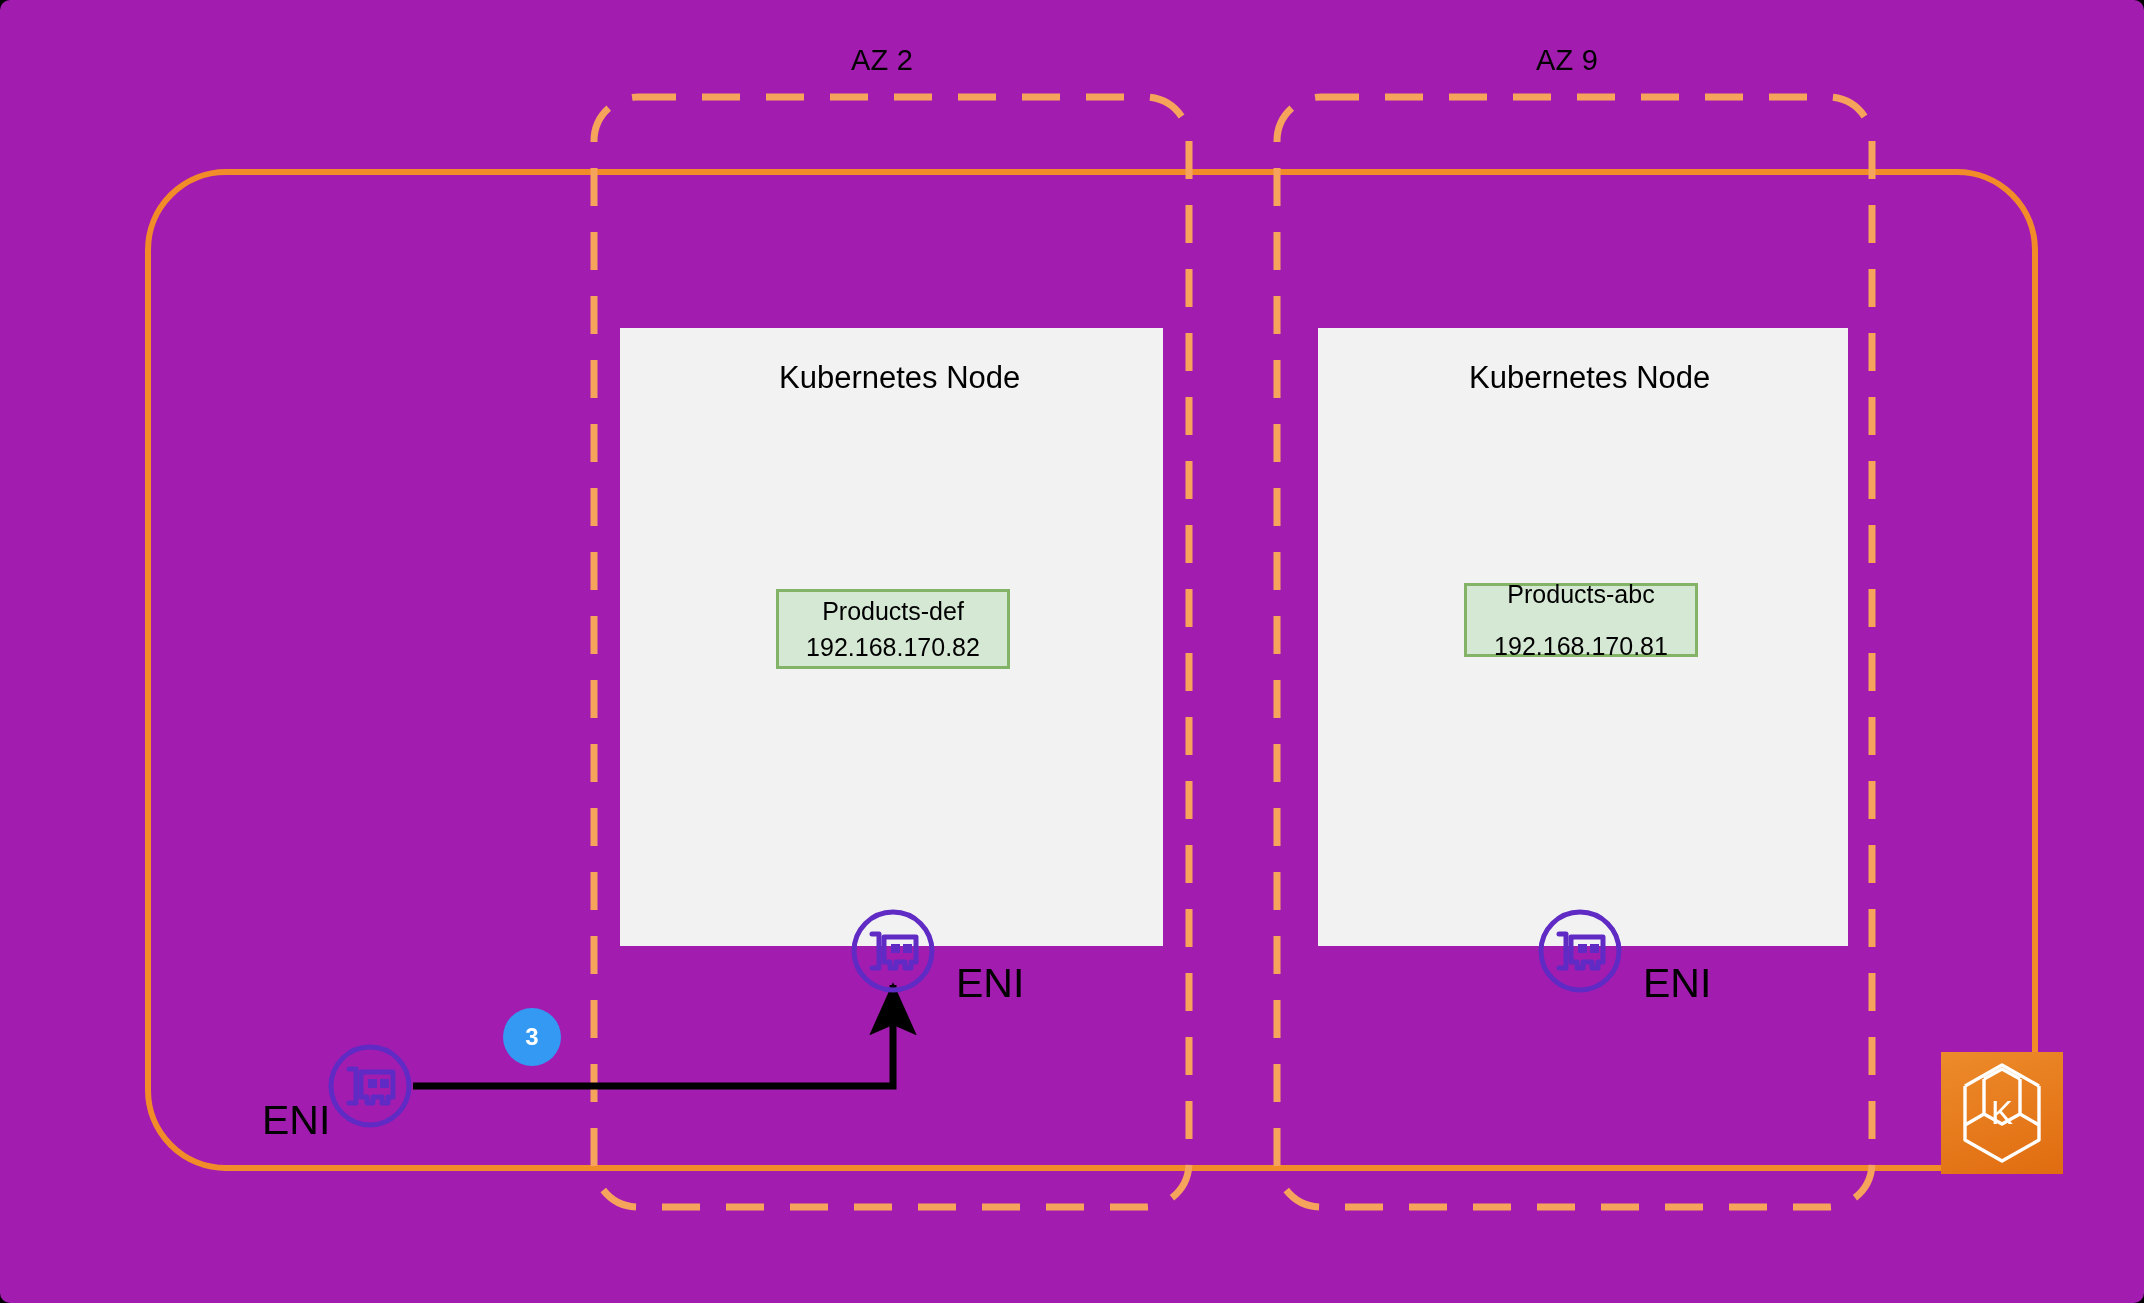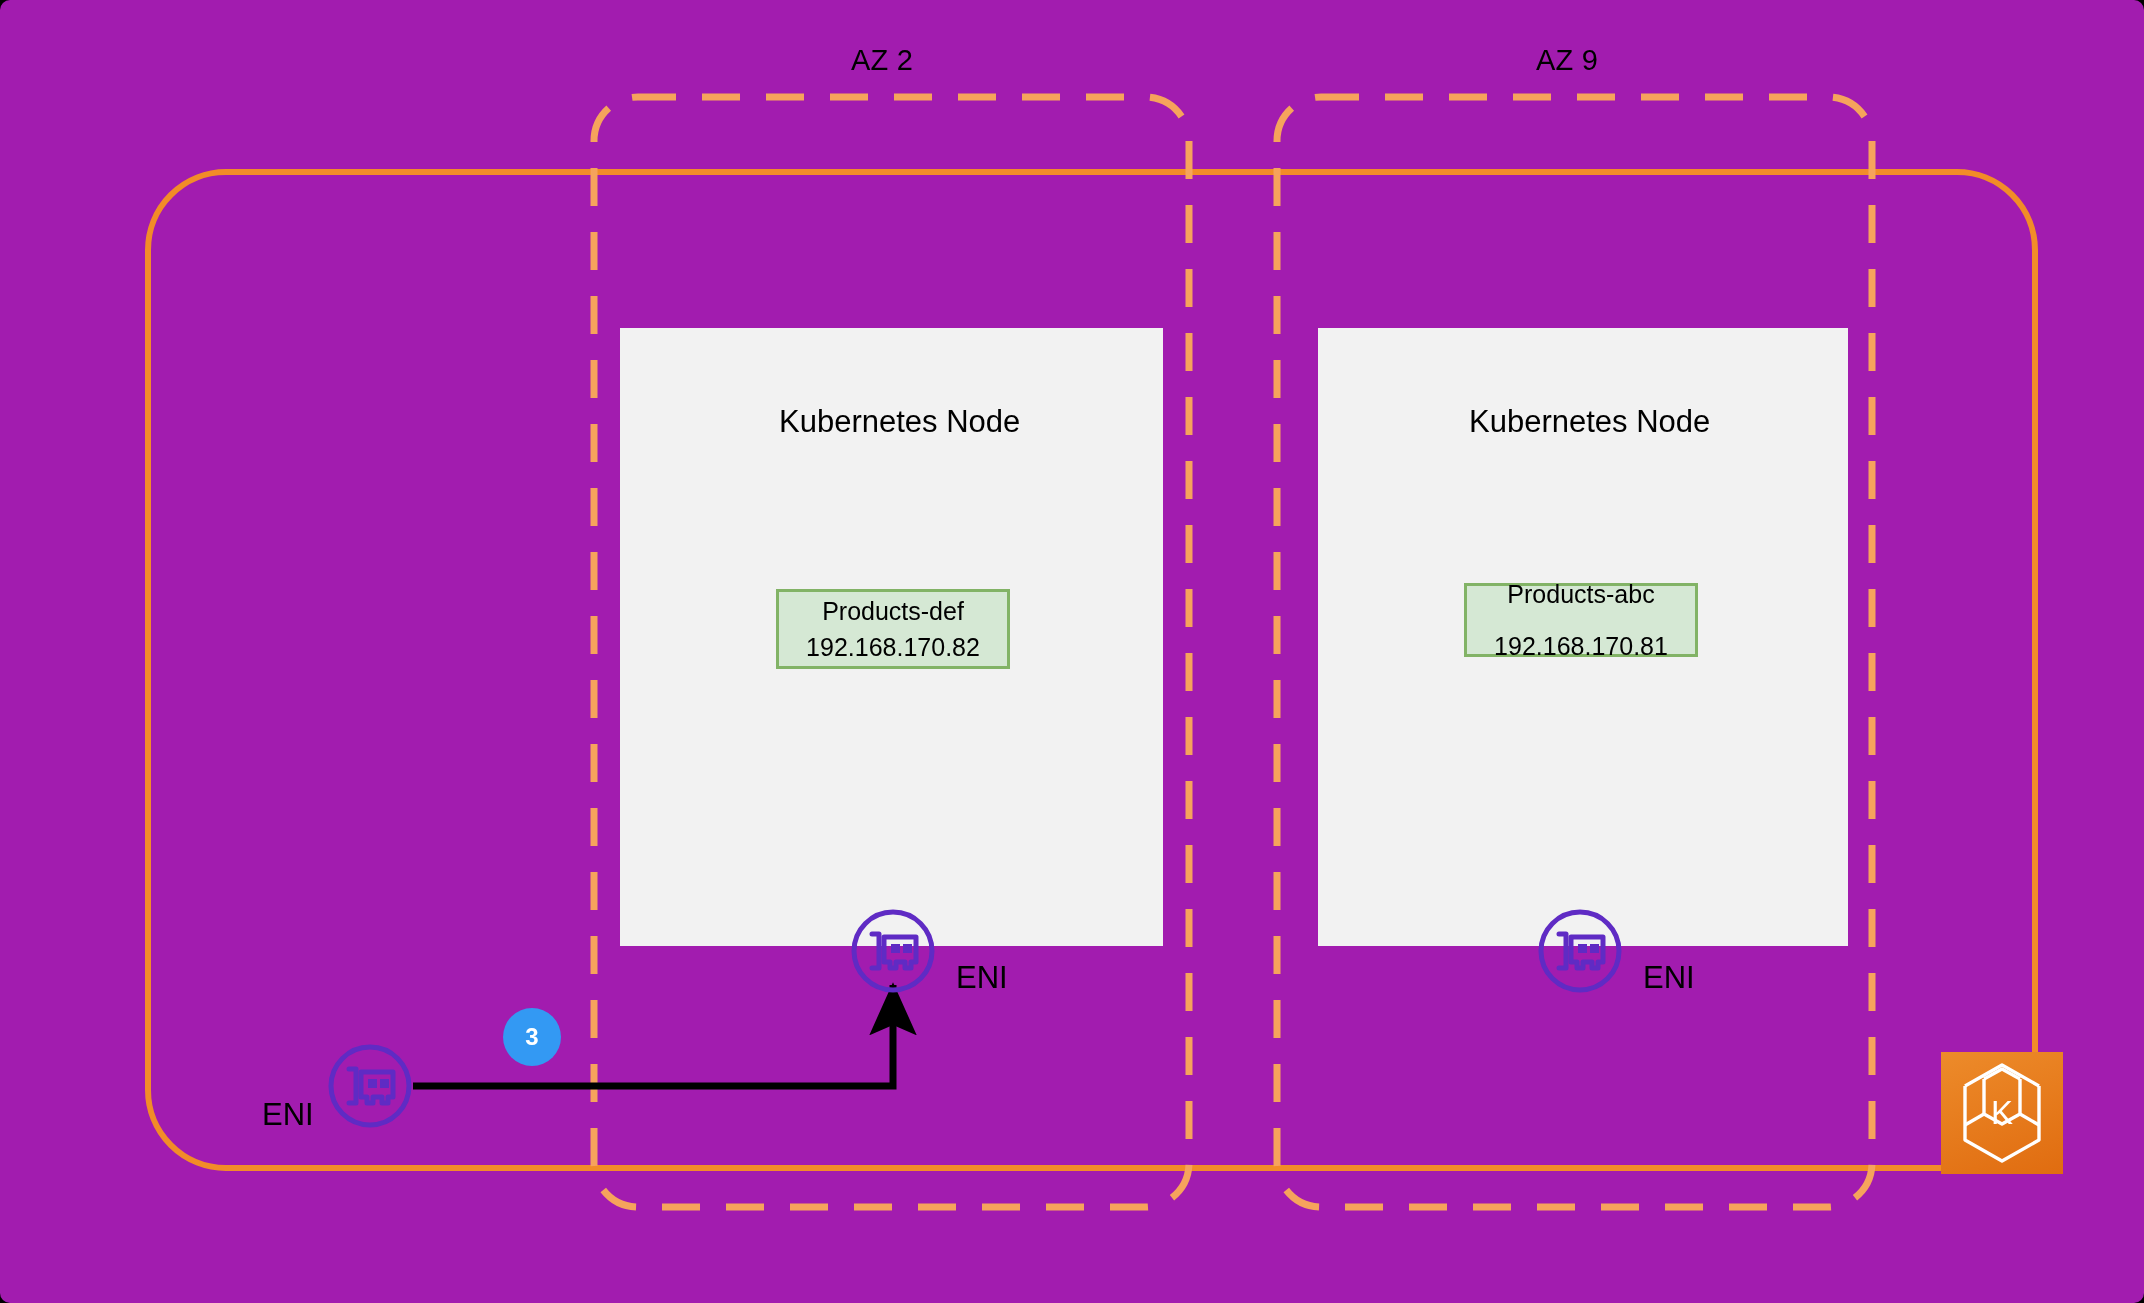--- a/index.html
+++ b/index.html
@@ -41,24 +41,23 @@
     color: #000000;
     white-space: nowrap;
     line-height: 1.15;
   }
   .az-label {
     font-size: 29px;
     letter-spacing: 0.2px;
   }
   .node-label {
     font-size: 31px;
-    margin-top: 44px;
   }
   .eni-label {
-    font-size: 31px;
+    font-size: 41px;
   }
   
   .node-box {
     position: absolute;
     background: #f2f2f2;
   }
   
   .pod-box {
     position: absolute;
     background: #d5e8d4;

